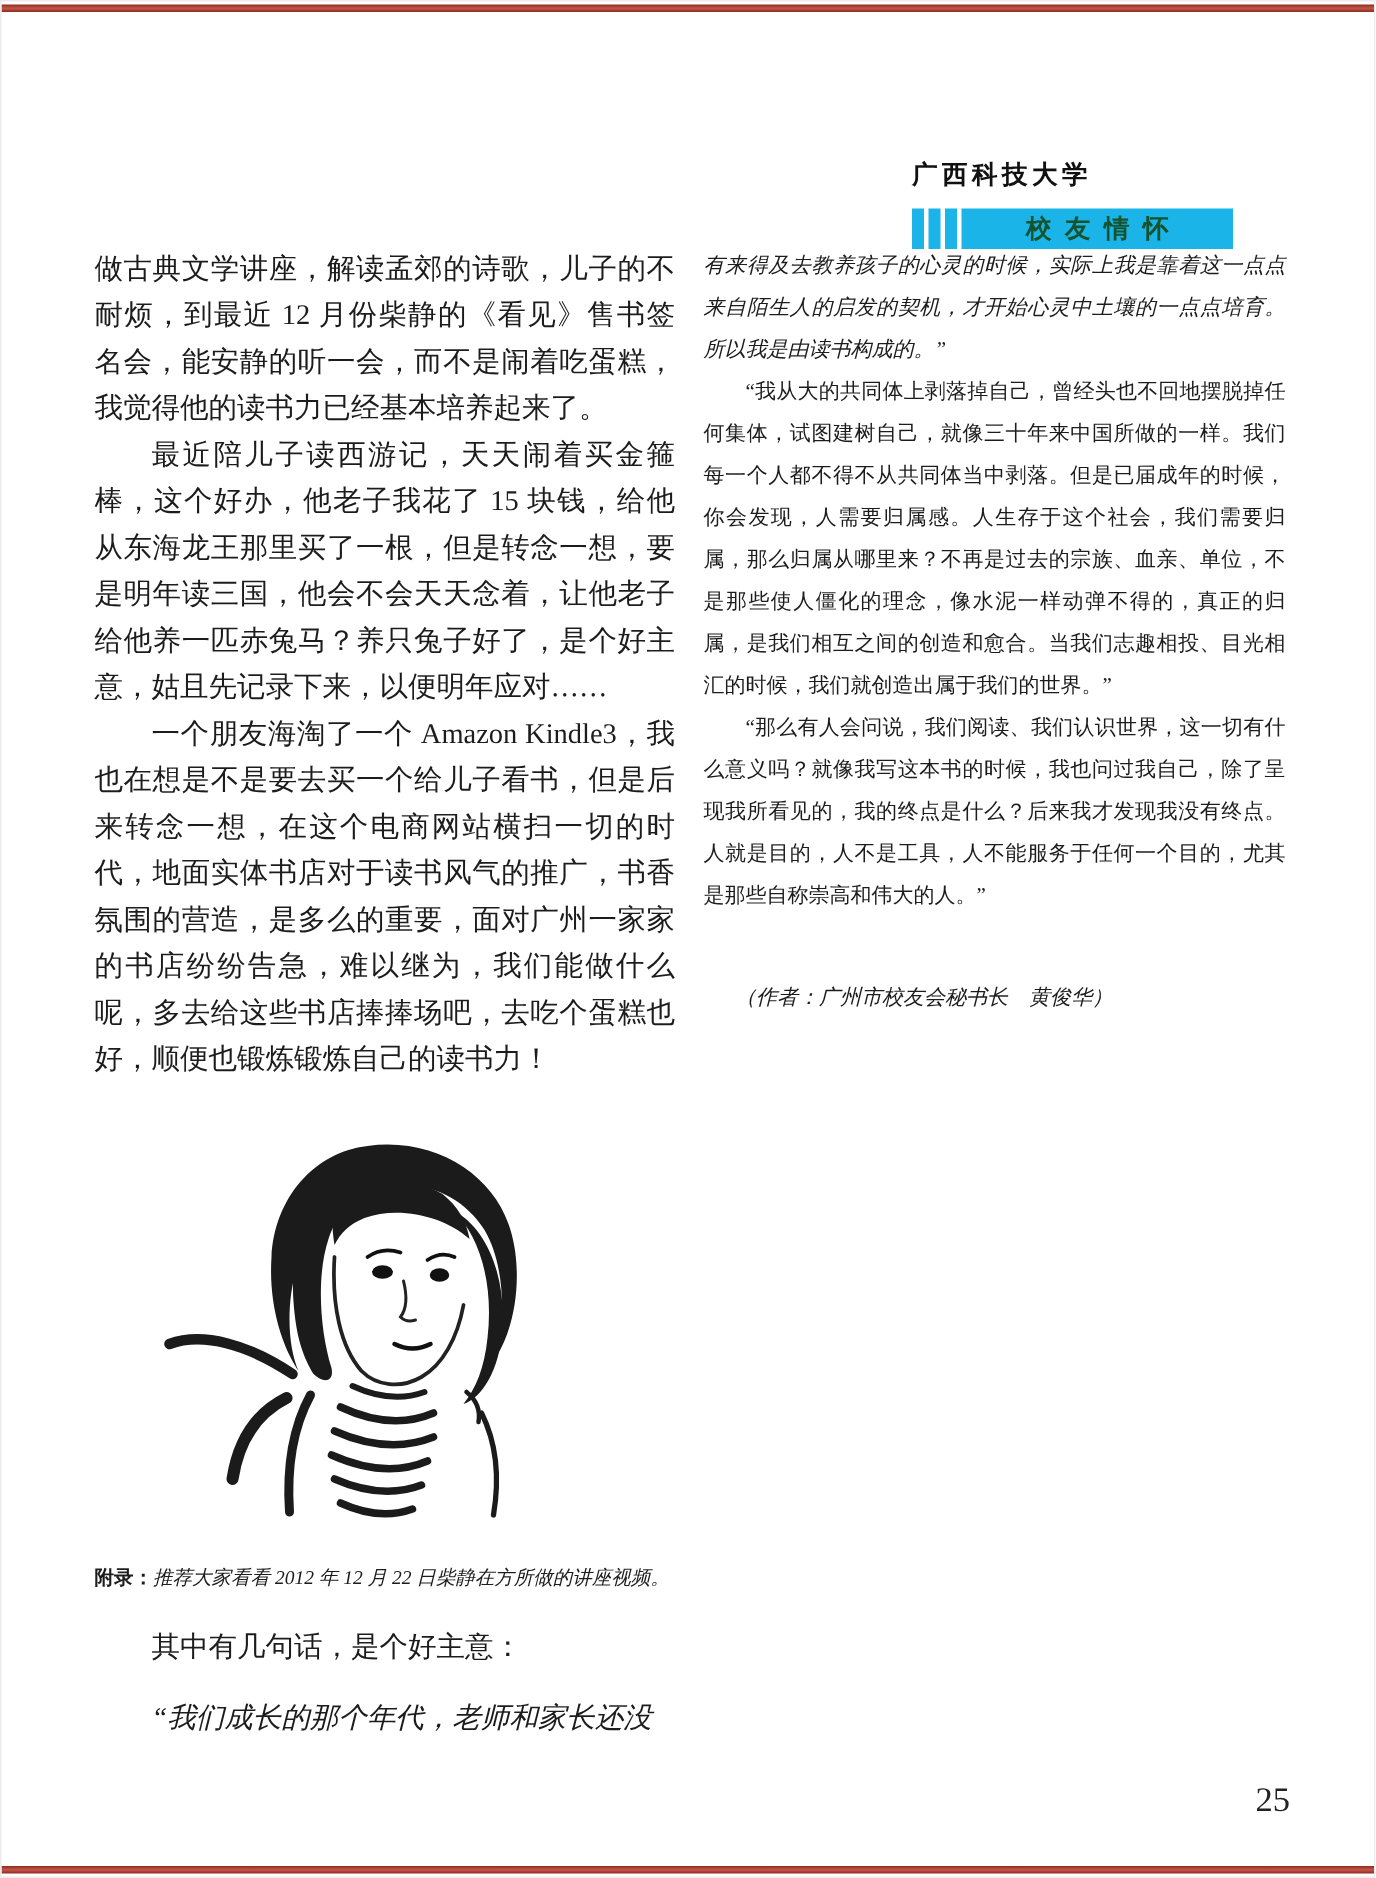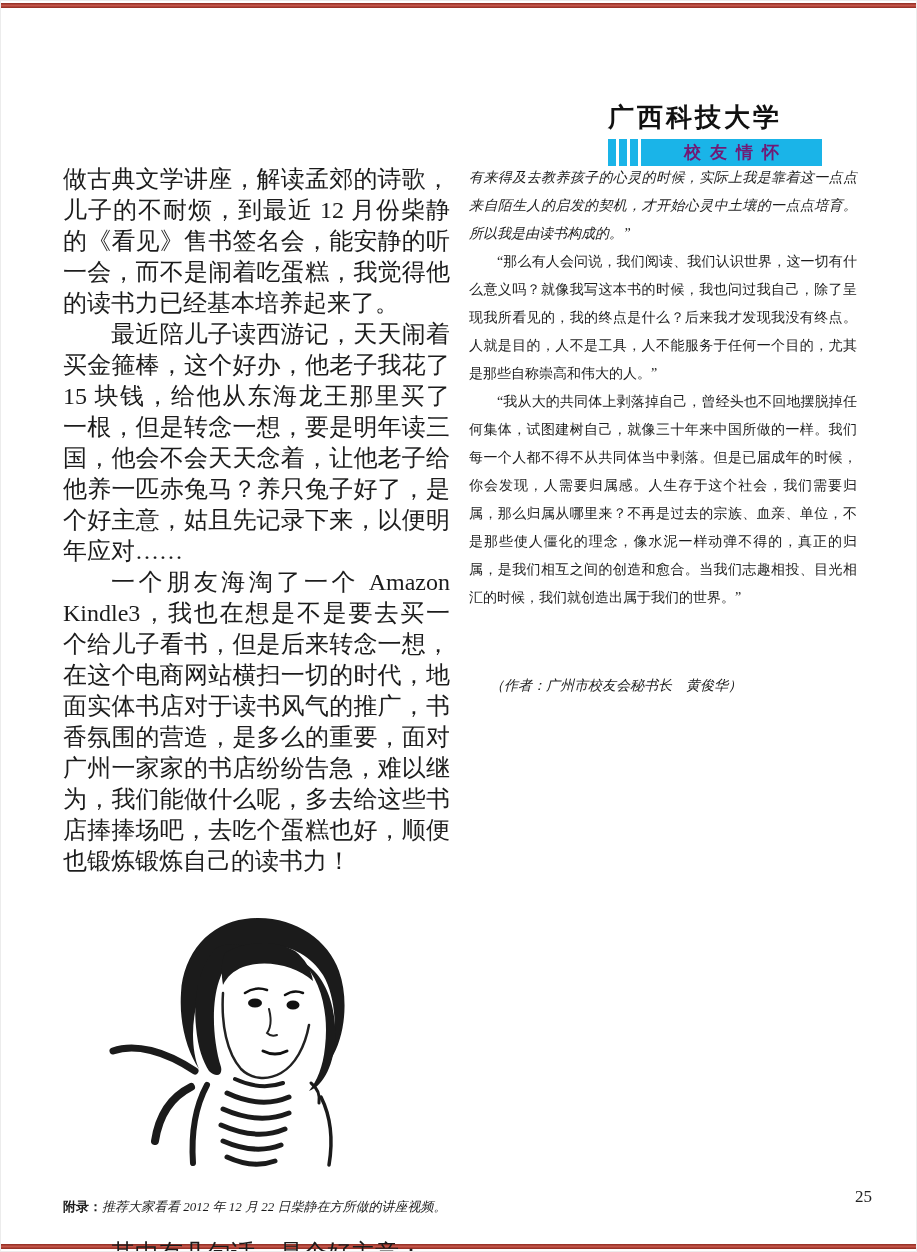--- a/index.html
+++ b/index.html
@@ -17,64 +17,64 @@
     position:absolute;left:0;width:917px;height:5px;
     background:linear-gradient(#8e2a20,#c4564a,#8e2a20);
   }
   .rule-red.top{top:2px;}
   .rule-red.bottom{top:1243px;}
 
   
   .masthead{position:absolute;left:607px;top:100px;width:250px;}
   .masthead-title{
     font-family:"Liberation Sans", sans-serif;
-    font-weight:bold;font-size:26px;letter-spacing:3px;color:#111;
+    font-weight:bold;font-size:17px;letter-spacing:3px;color:#111;
     margin:0;line-height:32px;
   }
   .badge{
     margin-top:6px;
     display:flex;align-items:stretch;height:27px;width:214px;
   }
   .badge .stripe{width:8px;background:#1ab4e8;margin-right:3px;}
   .badge .badge-main{
     flex:1;background:#1ab4e8;display:flex;align-items:center;justify-content:center;
   }
   .badge .badge-label{
     font-family:"Liberation Sans", sans-serif;
-    color:#701a75;font-weight:bold;font-size:17px;letter-spacing:9px;
+    color:#14532d;font-weight:bold;font-size:17px;letter-spacing:9px;
     text-indent:9px;line-height:27px;
   }
 
   
   .col{position:absolute;top:163px;}
   .col-left{left:62px;width:387px;}
   .col-right{left:468px;width:388px;}
   .para{
     margin:0;text-align:justify;
-    font-size:24px;line-height:31px;
+    font-size:19px;line-height:31px;
   }
   .col-right .para{font-size:14px;line-height:28px;}
   .indent{text-indent:2em;}
   .kai{font-style:italic;}
   .appendix{margin-top:8px;font-size:13px;line-height:31px;text-align:justify;}
   .appendix .label{font-weight:bold;font-style:normal;}
   .note-intro{margin-top:16px;}
   .quote-start{margin-top:16px;}
-  .author-line{margin-top:60px;font-size:18px;line-height:28px;padding-left:1.5em;}
+  .author-line{margin-top:40px;font-size:18px;line-height:28px;padding-left:1.5em;}
 
   
   .portrait{
     width:330px;height:282px;margin:24px 0 0 32px;
   }
   .portrait svg{display:block;width:100%;height:100%;}
 
   
   .page-number{
-    position:absolute;left:854px;top:1186px;
-    font-size:17px;color:#222;
+    position:absolute;left:836px;top:1186px;
+    font-size:23px;color:#222;
   }
 </style>
 </head>
 <body>
 
 <div class="page">
 
   <div class="rule-red top"></div>
   <div class="rule-red bottom"></div>
 
@@ -130,20 +130,20 @@
     </div>
 
     <p class="appendix"><span class="label">附录：</span><span class="kai">推荐大家看看 2012 年 12 月 22 日柴静在方所做的讲座视频。</span></p>
 
     <p class="para indent note-intro">其中有几句话，是个好主意：</p>
     <p class="para indent kai quote-start">“我们成长的那个年代，老师和家长还没</p>
   </div>
 
   <div class="col col-right">
     <p class="para kai">有来得及去教养孩子的心灵的时候，实际上我是靠着这一点点来自陌生人的启发的契机，才开始心灵中土壤的一点点培育。所以我是由读书构成的。”</p>
+    <p class="para indent">“我从大的共同体上剥落掉自己，曾经头也不回地摆脱掉任何集体，试图建树自己，就像三十年来中国所做的一样。我们每一个人都不得不从共同体当中剥落。但是已届成年的时候，你会发现，人需要归属感。人生存于这个社会，我们需要归属，那么归属从哪里来？不再是过去的宗族、血亲、单位，不是那些使人僵化的理念，像水泥一样动弹不得的，真正的归属，是我们相互之间的创造和愈合。当我们志趣相投、目光相汇的时候，我们就创造出属于我们的世界。”</p>
     <p class="para indent">“那么有人会问说，我们阅读、我们认识世界，这一切有什么意义吗？就像我写这本书的时候，我也问过我自己，除了呈现我所看见的，我的终点是什么？后来我才发现我没有终点。人就是目的，人不是工具，人不能服务于任何一个目的，尤其是那些自称崇高和伟大的人。”</p>
-    <p class="para indent">“我从大的共同体上剥落掉自己，曾经头也不回地摆脱掉任何集体，试图建树自己，就像三十年来中国所做的一样。我们每一个人都不得不从共同体当中剥落。但是已届成年的时候，你会发现，人需要归属感。人生存于这个社会，我们需要归属，那么归属从哪里来？不再是过去的宗族、血亲、单位，不是那些使人僵化的理念，像水泥一样动弹不得的，真正的归属，是我们相互之间的创造和愈合。当我们志趣相投、目光相汇的时候，我们就创造出属于我们的世界。”</p>
     <p class="para kai author-line">（作者：广州市校友会秘书长　黄俊华）</p>
   </div>
 
   <div class="page-number">25</div>
 
 </div>
 
 </body></html>

